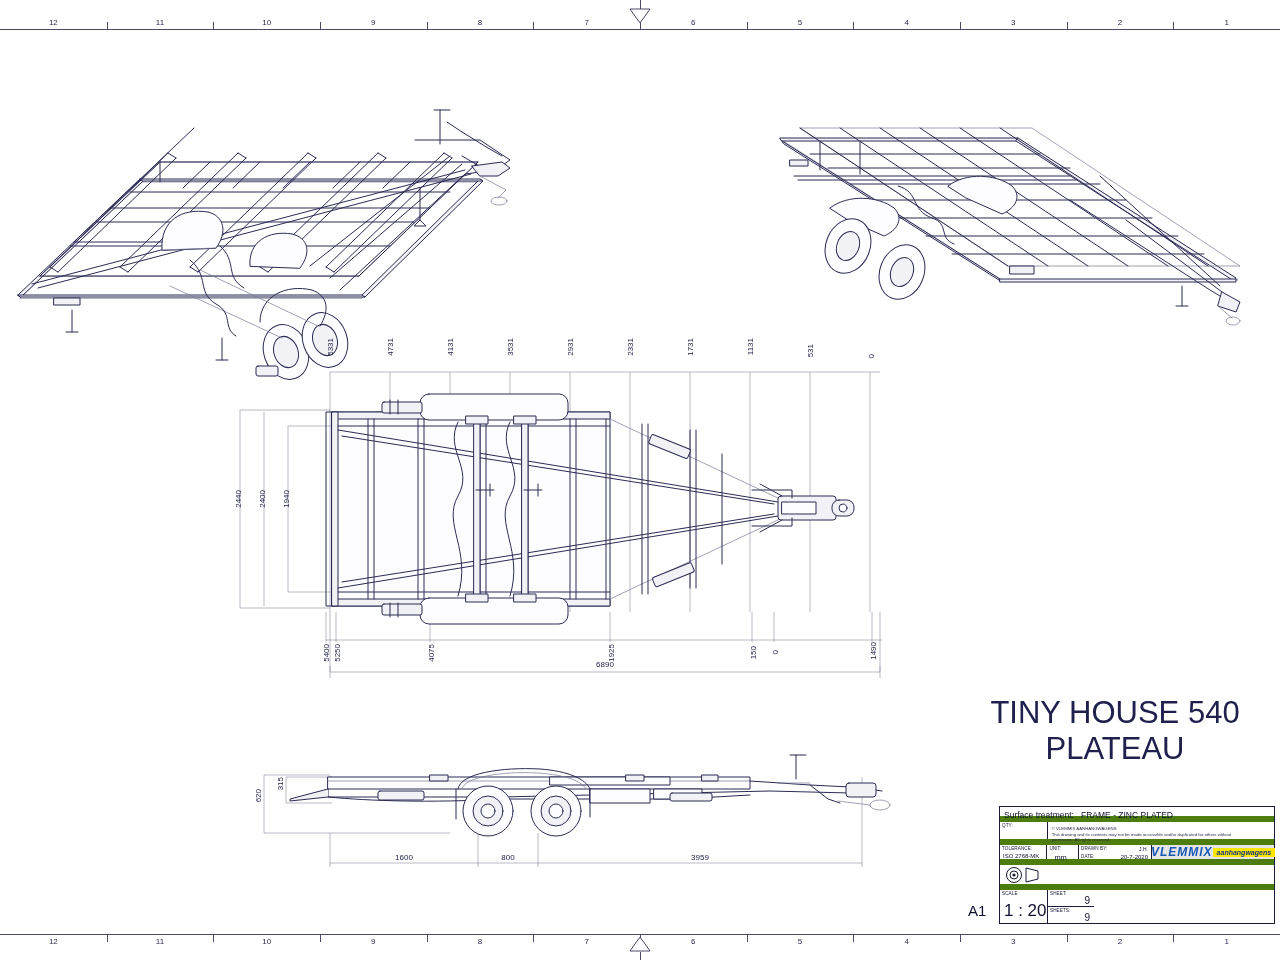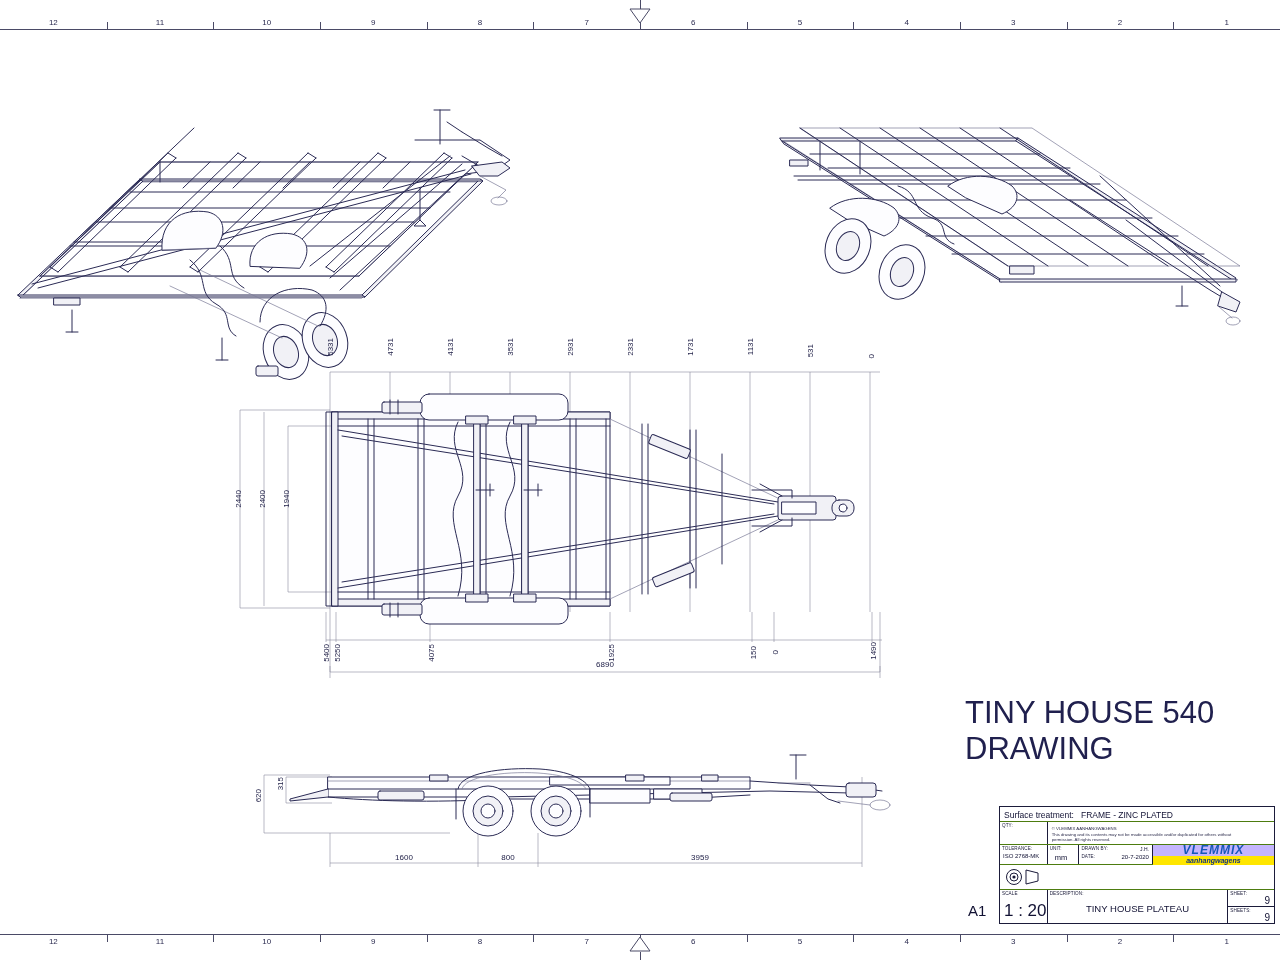--- a/index.html
+++ b/index.html
@@ -46,40 +46,40 @@
   .fillw{fill:#fdfdff;stroke:#2b2b55;stroke-width:1;}
   .fillg{fill:#f1f1f6;stroke:#2b2b55;stroke-width:1;}
   .dimline{stroke:#8a8aa0;stroke-width:.6;fill:none;}
 
   
   .vlabel{position:absolute;font-size:8px;color:#23234a;
     writing-mode:vertical-rl;transform:rotate(180deg);white-space:nowrap;letter-spacing:0px;}
   .hlabel{position:absolute;font-size:8px;color:#23234a;white-space:nowrap;transform:translateX(-50%);}
 
   
-  .bigtitle{position:absolute;left:965px;top:695px;width:300px;
+  .bigtitle{position:absolute;left:965px;top:695px;width:300px;text-align:center;
     font-size:31px;line-height:36px;color:#20204e;font-family:"Liberation Sans",sans-serif;}
 
   
   .tblock{position:absolute;left:999px;top:806px;width:276px;height:118px;
     border:1.2px solid #1b1b3a;background:#fff;box-sizing:border-box;}
-  .tb-row{display:flex;border-bottom:1px solid #4d7c0f;box-sizing:border-box;}
+  .tb-row{display:flex;border-bottom:6px solid #4d7c0f;box-sizing:border-box;}
   .tb-cell{position:relative;box-sizing:border-box;border-right:1px solid #1b1b3a;}
   .tb-cell:last-child{border-right:none;}
   .cap{font-size:4.6px;color:#1b1b3a;line-height:6px;letter-spacing:.1px;
       position:absolute;top:1px;left:2px;text-transform:uppercase;}
   .val{font-size:9px;color:#111133;position:absolute;}
   .r1{height:15px;}
   .r2{height:23px;}
   .r3{height:20px;}
   .r4{height:25px;}
   .r5{height:33px;}
   .surface{font-size:8.5px;padding:3px 0 0 4px;color:#111133;}
   .copy{font-size:4.3px;line-height:5.6px;color:#2a2a4a;padding:4px 3px 0 4px;}
-  .logo{background:#c4b5fd;display:flex;flex-direction:column;justify-content:center;align-items:center;}
+  .logo{background:#e5e5e5;display:flex;flex-direction:row;justify-content:center;align-items:center;}
   .logo .lg1{font-size:12px;font-weight:bold;font-style:italic;color:#1657b8;
      letter-spacing:1px;line-height:12px;}
   .logo .lg2{background:#ffe600;color:#14357f;font-size:7px;font-weight:bold;font-style:italic;
      line-height:9px;padding:0 4px;width:100%;text-align:center;box-sizing:border-box;}
   .projsym{display:flex;align-items:center;justify-content:center;gap:2px;}
   .a1{position:absolute;left:968px;top:902px;font-size:15px;color:#111133;}
 </style>
 </head>
 <body>
 
@@ -458,21 +458,21 @@
     </svg>
     <div class="vlabel" style="left:4px;top:34px;">620</div>
     <div class="vlabel" style="left:26px;top:22px;">315</div>
     <div class="hlabel" style="left:154px;top:98px;">1600</div>
     <div class="hlabel" style="left:258px;top:98px;">800</div>
     <div class="hlabel" style="left:450px;top:98px;">3959</div>
   </div>
 
   <div class="bigtitle">
     <div>TINY HOUSE 540</div>
-    <div>DRAWING</div>
+    <div>PLATEAU</div>
   </div>
 
   <div class="a1">A1</div>
 
   <div class="tblock">
 
     <div class="tb-row r1">
       <div class="tb-cell" style="width:276px;border-right:none;">
         <div class="surface">
           <span>Surface treatment:</span>
@@ -524,24 +524,20 @@
           <circle cx="10" cy="9" r="1.6" fill="#1b1b3a"></circle>
           <path d="M22,2 L34,5 L34,13 L22,16 Z" fill="none" stroke="#1b1b3a" stroke-width="1"></path>
         </svg>
       </div>
     </div>
 
     <div class="tb-row r5" style="border-bottom:none;">
       <div class="tb-cell" style="width:48px;">
         <div class="cap">SCALE</div>
         <div class="val" style="left:4px;top:11px;font-size:17px;">1 : 20</div>
-      </div>
-      <div class="tb-cell" style="width:182px;">
-        <div class="cap">DESCRIPTION:</div>
-        <div class="val" style="left:0;right:0;top:13px;text-align:center;font-size:9.5px;">TINY HOUSE PLATEAU</div>
       </div>
       <div class="tb-cell" style="width:46px;border-right:none;">
         <div style="height:16px;border-bottom:1px solid #1b1b3a;position:relative;">
           <div class="cap">SHEET:</div>
           <div class="val" style="right:4px;top:5px;font-size:10px;">9</div>
         </div>
         <div style="height:16px;position:relative;">
           <div class="cap">SHEETS:</div>
           <div class="val" style="right:4px;top:5px;font-size:10px;">9</div>
         </div>

